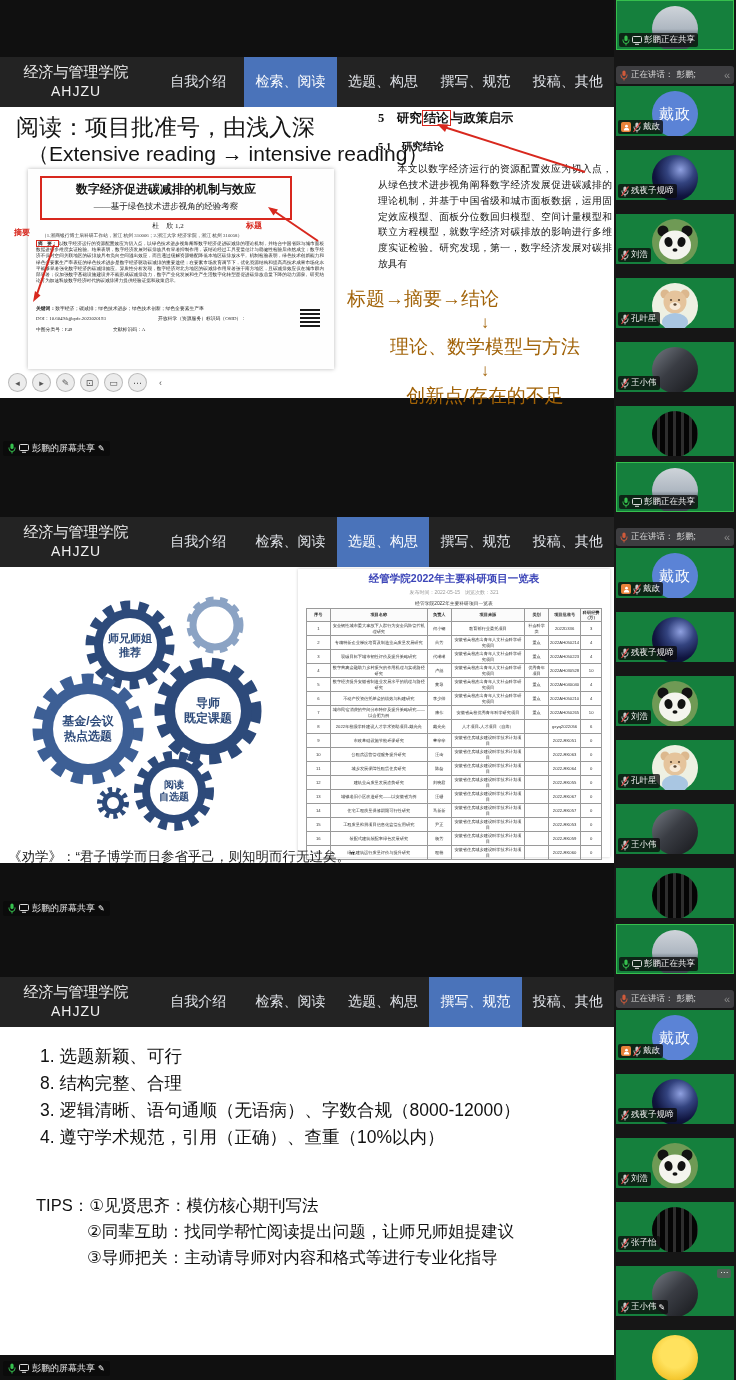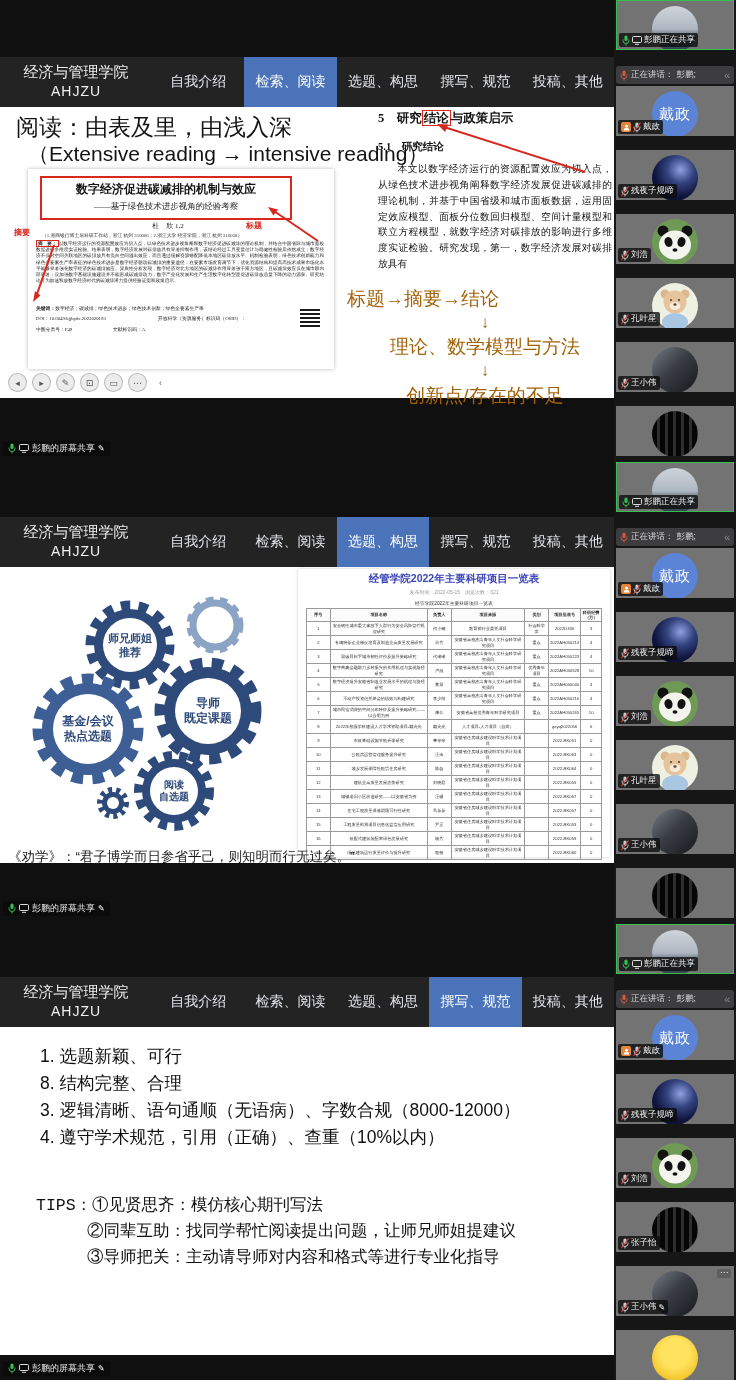--- a/index.html
+++ b/index.html
@@ -55,28 +55,28 @@
   .tcard-title{color:#3c45b8;font-weight:bold;font-size:10.5px;text-align:center;margin-top:3px;}
   .tcard-meta{font-size:5px;color:#999;text-align:center;margin-top:3px;}
   .itable-wrap{margin:5px auto 0;width:296px;}
   .itable-title{font-size:4.8px;text-align:center;color:#333;margin-bottom:2px;}
   table.itable{width:100%;border-collapse:collapse;table-layout:fixed;}
   .itable th,.itable td{border:0.5px solid #9a9a9a;font-size:4.2px;color:#333;text-align:center;padding:0 1px;height:13px;line-height:1.2;overflow:hidden;font-weight:normal;}
   .itable th{height:12px;font-weight:bold;background:#fbfbfb;}
   .quote{position:absolute;left:8px;top:281px;font-size:13.5px;color:#1c1c1c;}
   
   .list{position:absolute;left:40px;top:16px;font-size:17.5px;color:#111;line-height:1.55;}
-  .tips{position:absolute;left:36px;top:166px;font-size:16.5px;color:#111;line-height:1.57;font-family:Liberation Mono, monospace;}
+  .tips{position:absolute;left:36px;top:166px;font-size:16.5px;color:#111;line-height:1.57;}
   .tips .t1{display:flex;}
   .tips .indent{margin-left:51px;}
   
   .share-badge{position:absolute;left:3px;top:441px;height:15px;background:rgba(10,10,10,.88);border-radius:2px;display:flex;align-items:center;gap:3px;padding:0 5px;color:#e8e8e8;font-size:9px;cursor:pointer;}
   
   .sidebar{position:absolute;left:614px;top:0;width:122px;height:460px;background:#161616;}
-  .vtile{position:absolute;left:2px;width:118px;height:50px;background:#737373;overflow:hidden;cursor:pointer;}
+  .vtile{position:absolute;left:2px;width:118px;height:50px;background:#15803d;overflow:hidden;cursor:pointer;}
   .vtile.sharing{border:1.5px solid #35c04d;box-sizing:border-box;}
   .vlabel{position:absolute;left:2px;bottom:2px;display:flex;align-items:center;gap:2px;background:rgba(12,12,12,.78);border-radius:2px;padding:1px 3px;color:#eee;font-size:8.5px;max-width:110px;white-space:nowrap;overflow:hidden;}
   .speakbar{position:absolute;left:2px;width:118px;height:18px;background:#3d3d40;border-radius:3px;display:flex;align-items:center;gap:3px;padding:0 4px;box-sizing:border-box;color:#d8d8d8;font-size:8.5px;}
   .speakbar .chev{margin-left:auto;color:#8a8a8a;font-size:11px;cursor:pointer;}
   .av{width:46px;height:46px;border-radius:50%;margin:5px auto 0;}
   .av-landscape{background:linear-gradient(180deg,#cfd4da 0%,#aeb7c1 50%,#55616c 68%,#2e3a44 100%);}
   .av-blue{background:#5b83d6;display:flex;align-items:center;justify-content:center;color:#fff;font-size:15px;letter-spacing:1px;}
   .av-galaxy{background:radial-gradient(circle at 62% 32%,#8fa0e0 0%,#33437f 32%,#101540 62%,#05070f 100%);}
   .av-anime{background:linear-gradient(135deg,#767b84 0%,#3a3d44 45%,#17181c 100%);}
   .av-blinds{background:repeating-linear-gradient(90deg,#050505 0 5px,#2e2e2e 5px 8px);}
@@ -102,21 +102,21 @@
         </div>
         <div class="tabs">
           <div class="tab">自我介绍</div>
           <div class="tab active">检索、阅读</div>
           <div class="tab">选题、构思</div>
           <div class="tab">撰写、规范</div>
           <div class="tab">投稿、其他</div>
         </div>
       </div>
       <div class="slide slide1">
-        <div class="s1-title">阅读：由表及里，由浅入深</div>
+        <div class="s1-title">阅读：项目批准号，由浅入深</div>
         <div class="s1-sub">（Extensive reading → intensive reading）</div>
 
         <div class="paper">
           <div class="p-titlebox">
             <div class="p-title">数字经济促进碳减排的机制与效应</div>
             <div class="p-sub">——基于绿色技术进步视角的经验考察</div>
           </div>
           <div class="p-author">杜　欣 1,2</div>
           <div class="p-lbl" style="left:218px;top:51px">标题</div>
           <div class="p-lbl" style="left:-14px;top:58px">摘要</div>

